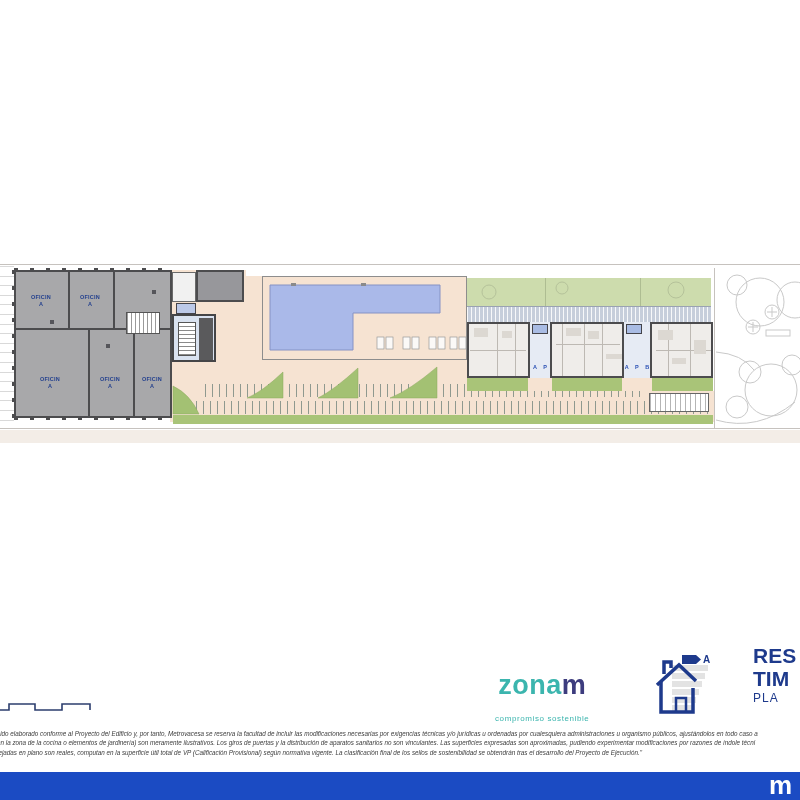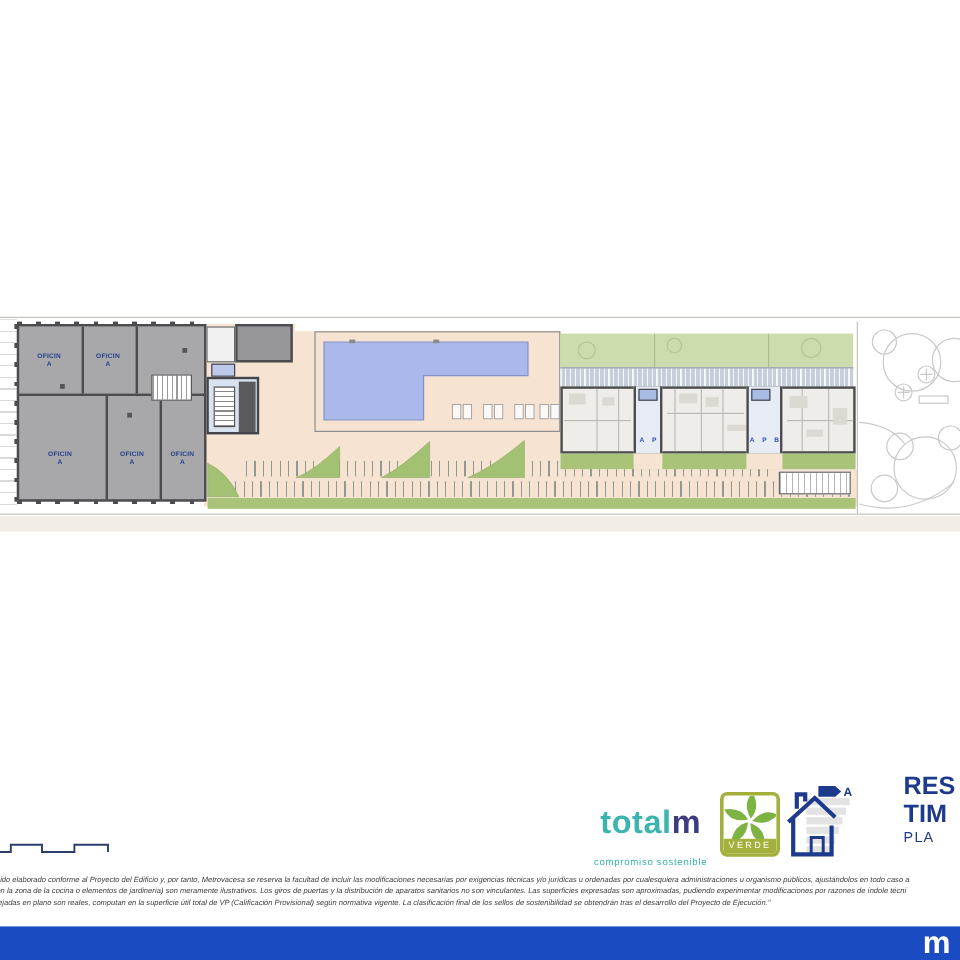--- a/index.html
+++ b/index.html
@@ -182,36 +182,24 @@
         <circle cx="737" cy="407" r="11"></circle>
       <circle cx="750" cy="372" r="11"></circle>
         <circle cx="792" cy="365" r="10"></circle>
       <path d="M716,352 Q742,354 754,370"></path>
       <path d="M716,420 Q758,432 795,402"></path>
     </g>
     <path d="M0,710 L9,710 L9,704 L35,704 L35,710 L62,710 L62,704 L90,704 L90,710" fill="none" stroke="#2c3e6e" stroke-width="1.6"></path>
   </svg>
 
   <div class="abs" style="left:495px;top:672px;">
-    <div class="domum"><span>total</span><span class="last">m</span></div>
+    <div class="domum"><span>zona</span><span class="last">m</span></div>
     <div class="tagline">compromiso sostenible</div>
   </div>
 
-  <div class="abs verde" style="left:600px;top:660px;">
-    <svg width="44" height="40" viewBox="0 0 44 40" style="position:absolute;left:0;top:0;">
-      <g transform="translate(22,21)" fill="#7cb342">
-        <path d="M2,0 Q12,-11 23,-5 Q13,5 2,0 Z"></path>
-        <path d="M2,0 Q12,-11 23,-5 Q13,5 2,0 Z" transform="rotate(72)"></path>
-        <path d="M2,0 Q12,-11 23,-5 Q13,5 2,0 Z" transform="rotate(144)"></path>
-        <path d="M2,0 Q12,-11 23,-5 Q13,5 2,0 Z" transform="rotate(216)"></path>
-        <path d="M2,0 Q12,-11 23,-5 Q13,5 2,0 Z" transform="rotate(288)"></path>
-      </g>
-    </svg>
-    <div class="verde-bar">VERDE</div>
-  </div>
 
   <svg class="abs" style="left:652px;top:650px;" width="60" height="68" viewBox="0 0 60 68">
     <g fill="#e3e3e3">
       <rect x="20" y="15" width="36" height="6"></rect>
         <rect x="20" y="23" width="33" height="6"></rect>
       <rect x="20" y="31" width="30" height="6"></rect>
         <rect x="20" y="39" width="27" height="6"></rect>
       <rect x="20" y="47" width="24" height="6"></rect>
         <rect x="20" y="55" width="21" height="6"></rect>
     </g>

